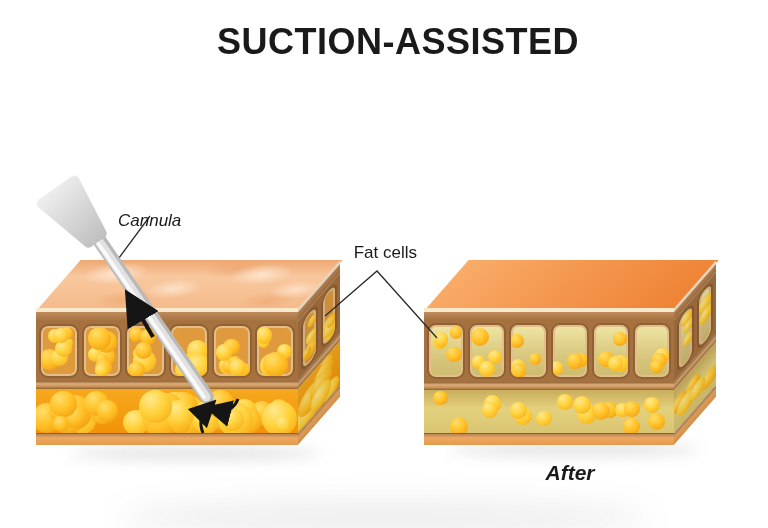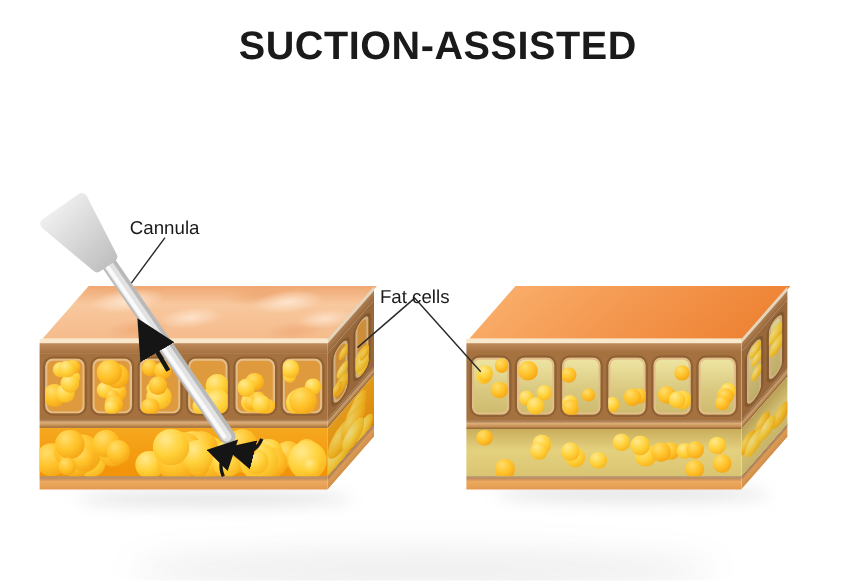--- a/index.html
+++ b/index.html
@@ -57,22 +57,22 @@
   .cell { position:relative; flex:1; border:2px solid #8F6134; box-shadow:inset 0 0 0 2px #E3BE8A; border-radius:9px; overflow:hidden; }
   .block-before .cell { background:#E09A3E; }
   .block-after  .cell { background:linear-gradient(180deg,#EFE6A4 0%, #D8C77E 60%, #CDBA6E 100%); }
 
   .sph { position:absolute; border-radius:50%; }
   .sph.a { background:radial-gradient(circle at 35% 28%, #FFE98E 0%, #FFD23B 45%, #F3A30D 100%); }
   .sph.b { background:radial-gradient(circle at 35% 28%, #FFDE6B 0%, #FFC229 45%, #EE940A 100%); }
 
   
   .small-label { position:absolute; font-size:17px; color:#1a1a1a; }
-  .cannula-label { left:118px; top:198px; }
-  .fatcells-label { left:337px; top:243px; width:80px; text-align:center;margin-top:17px; }
+  .cannula-label { left:118px; top:211px;font-style:italic; }
+  .fatcells-label { left:337px; top:243px; width:80px; text-align:right; }
   .caption { position:absolute; top:461px; width:140px; text-align:center; font-size:21px; font-weight:700; font-style:italic; color:#1a1a1a; }
   .before-caption { left:107px; }
   .after-caption  { left:500px; }
 
   
   .overlay { position:absolute; left:0; top:0; width:768px; height:528px; pointer-events:none; }
 
   
   .shadow { position:absolute; border-radius:50%; filter:blur(7px); background:rgba(125,125,125,.22); }
   .shadow-before { left:70px;  top:447px; width:250px; height:13px; }
@@ -350,14 +350,15 @@
     <line x1="153" y1="337" x2="133" y2="303" stroke="#151515" stroke-width="4" marker-end="url(#arr)"></line>
 
     <g stroke="#151515" stroke-width="3" fill="none">
       <path d="M238,399 Q232,414 216,410" marker-end="url(#arr)"></path>
       <path d="M203,433 Q197,419 208,408" marker-end="url(#arr)"></path>
     </g>
   </svg>
 
   <div class="small-label cannula-label">Cannula</div>
   <div class="small-label fatcells-label">Fat cells</div>
+  <div class="caption after-caption">After</div>
 
 </div>
 
 </body></html>

